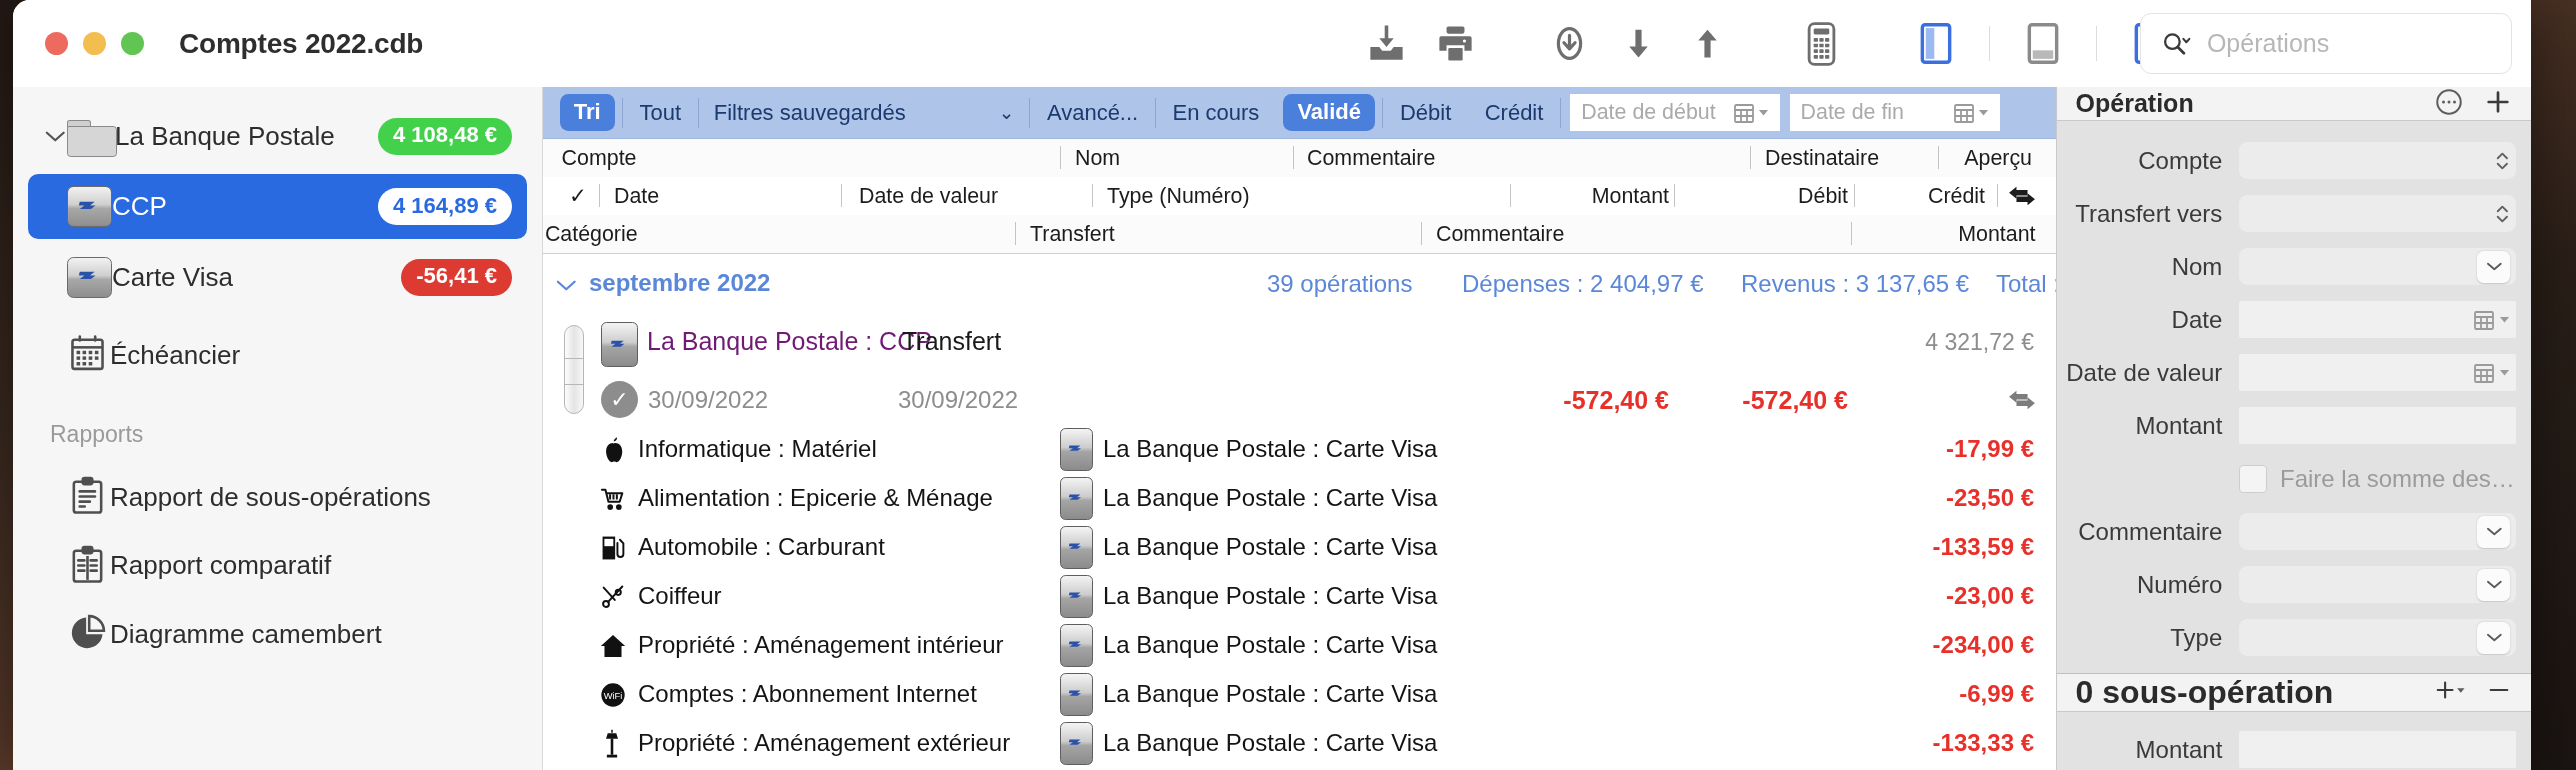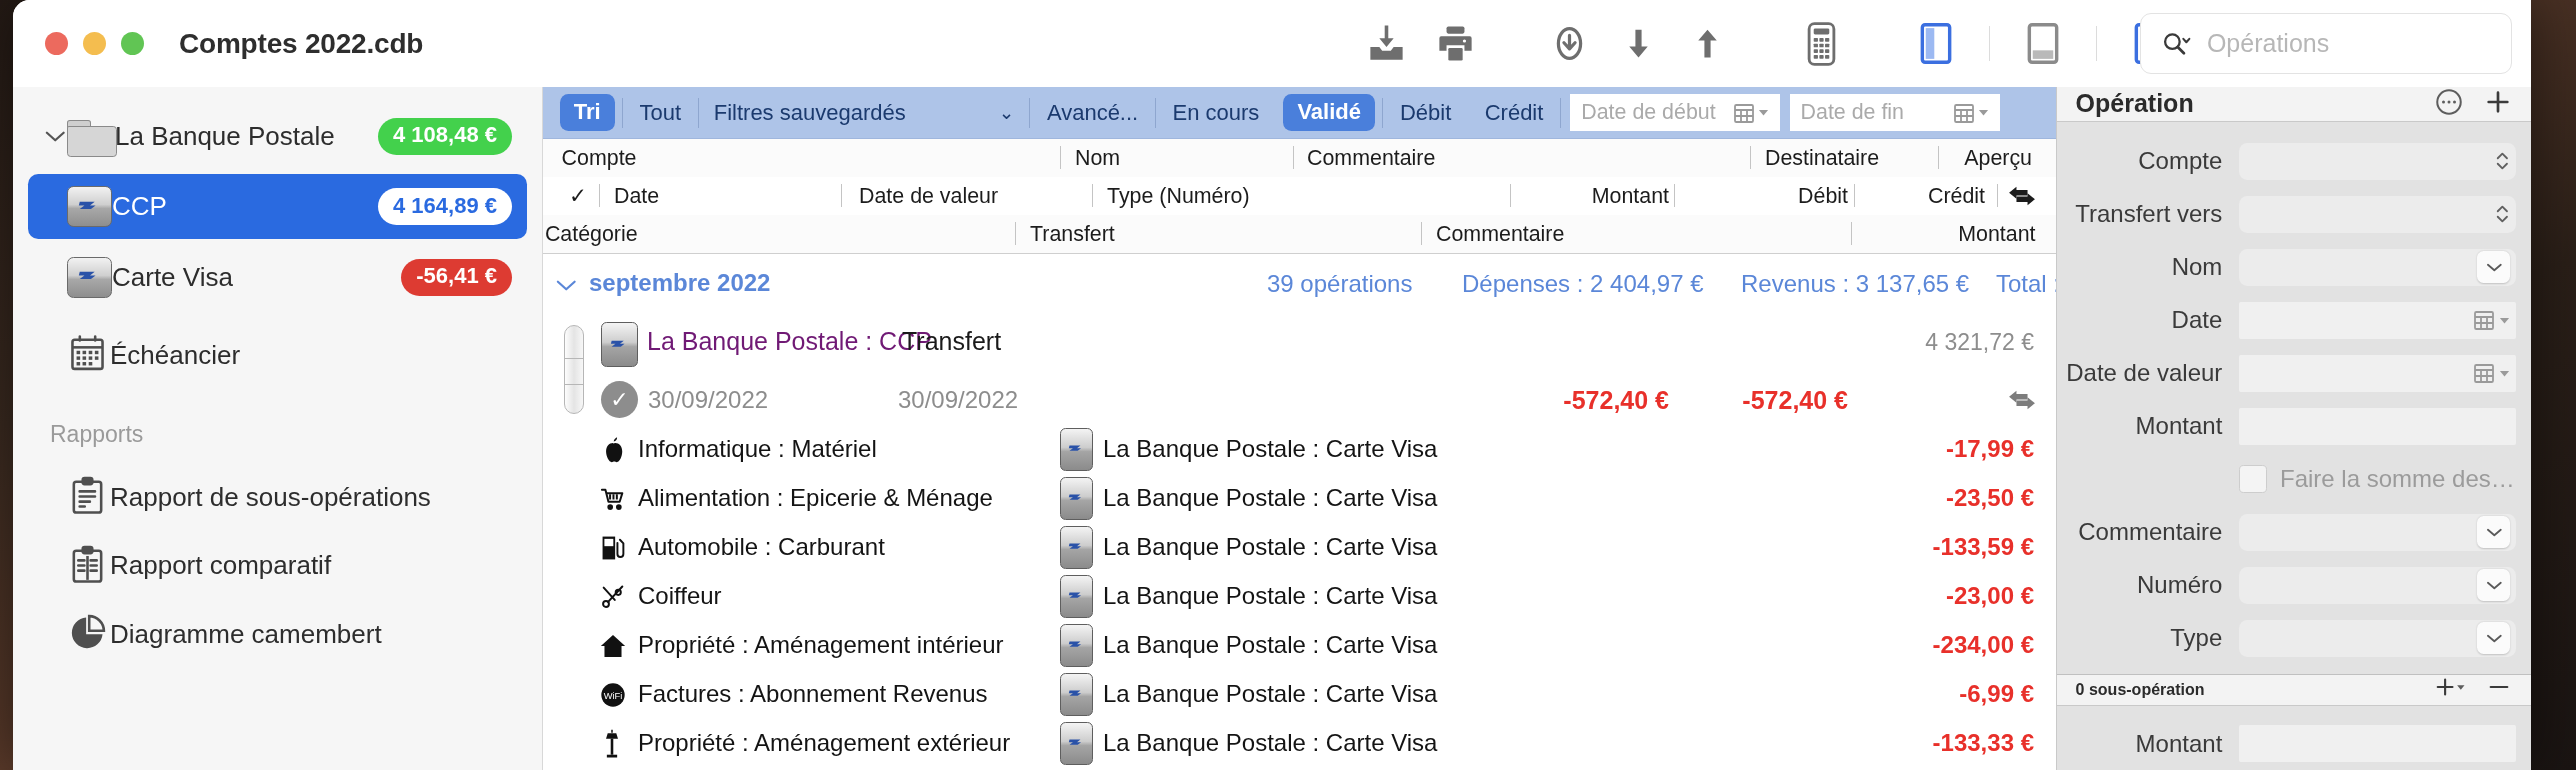--- a/index.html
+++ b/index.html
@@ -211,21 +211,21 @@
              justify-content:center; color:#5a5a5a; font-size:17.7px; }
   .calbtn { margin-left:auto; display:flex; align-items:center; gap:2.8px; color:#9a9a9a; }
   .chkrow { display:flex; align-items:center; height:53px; }
   .chkbox { width:28px; height:28px; border-radius:4.6px; background:#f4f4f4;
             border:0.9px solid #cdcdcd; flex:0 0 28px; }
   .chklab { margin-left:13px; font-size:24px; color:#9b9b9b; white-space:nowrap; }
   .insp-sub-head {
     height:52px; background:#f3f3f3; border-top:0.9px solid #c0c0c0; border-bottom:0.9px solid #c9c9c9;
     display:flex; align-items:center; padding:0 18.6px; margin-top:9.3px;
   }
-  .insp-sub-title { font-size:16px; font-weight:bold; color:#2b2b2b; }
+  .insp-sub-title { font-size:32px; font-weight:bold; color:#2b2b2b; }
   .insp-sub-head .tools { margin-left:auto; display:flex; align-items:center; gap:15px;
                           color:#5d5d5d; font-size:24px; }
 </style>
 </head>
 <body>
 
 <div id="desktop"></div>
 
 <div id="window">
 
@@ -644,21 +644,21 @@
           <span class="sub-amt">-234,00 €</span>
         </div>
 
         <div class="sub-row">
           <span class="sub-cat-icon">
             <svg width="28" height="28" viewBox="0 0 24 24" style="font-size:28px">
               <circle cx="12" cy="12" r="10" fill="#111"></circle>
               <text x="12" y="15.6" font-size="8" font-family="Liberation Sans, sans-serif" fill="#fff" text-anchor="middle">WiFi</text>
             </svg>
           </span>
-          <span class="sub-cat">Factures : Abonnement Revenus</span>
+          <span class="sub-cat">Comptes : Abonnement Internet</span>
           <span class="sub-tr-icon">
             <svg width="22" height="15" viewBox="0 0 30 22">
                 <path d="M4 5h16l-5 4h6l-5 4H4l5-4H3z" fill="#2a52a8"></path>
               </svg>
           </span>
           <span class="sub-tr">La Banque Postale : Carte Visa</span>
           <span class="sub-amt">-6,99 €</span>
         </div>
 
         <div class="sub-row">

